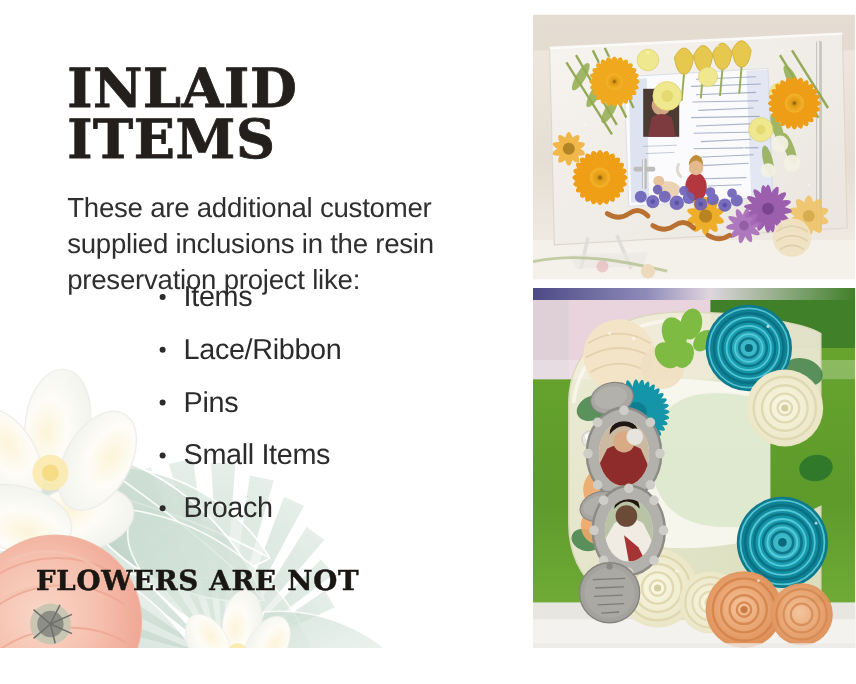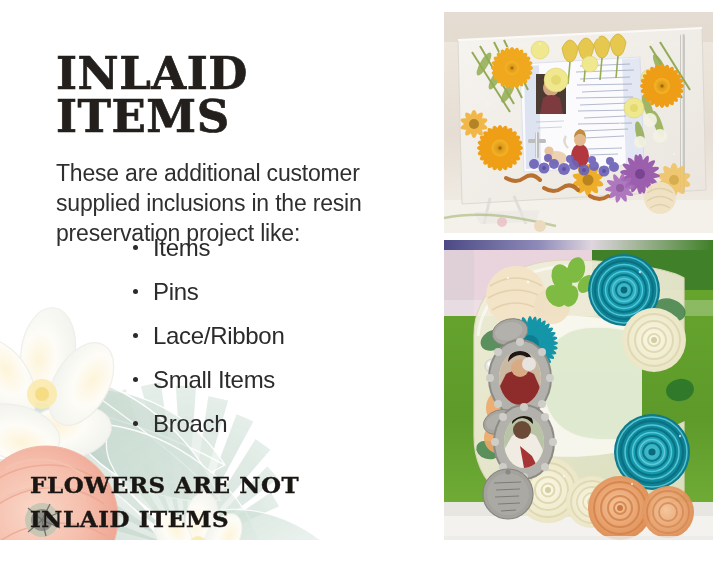--- a/index.html
+++ b/index.html
@@ -190,36 +190,35 @@
       <span class="l2">ITEMS</span>
     </h1>
 
     <p class="body-copy">These are additional customer supplied inclusions in the resin preservation project like:</p>
 
     <ul class="bullets">
       <li>
         <span>Items</span>
       </li>
       <li>
-        <span>Pins</span>
+        <span>Lace/Ribbon</span>
       </li>
       <li>
-        <span>Lace/Ribbon</span>
+        <span>Pins</span>
       </li>
       <li>
         <span>Small Items</span>
       </li>
       <li>
         <span>Broach</span>
       </li>
     </ul>
 
     <div class="footnote">
       <span>FLOWERS ARE NOT</span>
-      <span class="fl2">INLAID ITEMS</span>
     </div>
   </div>
 
   <div class="photo" id="photo-top">
     <svg viewBox="0 0 269 221" xmlns="http://www.w3.org/2000/svg">
       <defs>
         <linearGradient id="bgT" x1="0" y1="0" x2="0" y2="1">
           <stop offset="0%" stop-color="#efe9e1"></stop>
           <stop offset="55%" stop-color="#e6ded4"></stop>
           <stop offset="100%" stop-color="#f3efe9"></stop>

